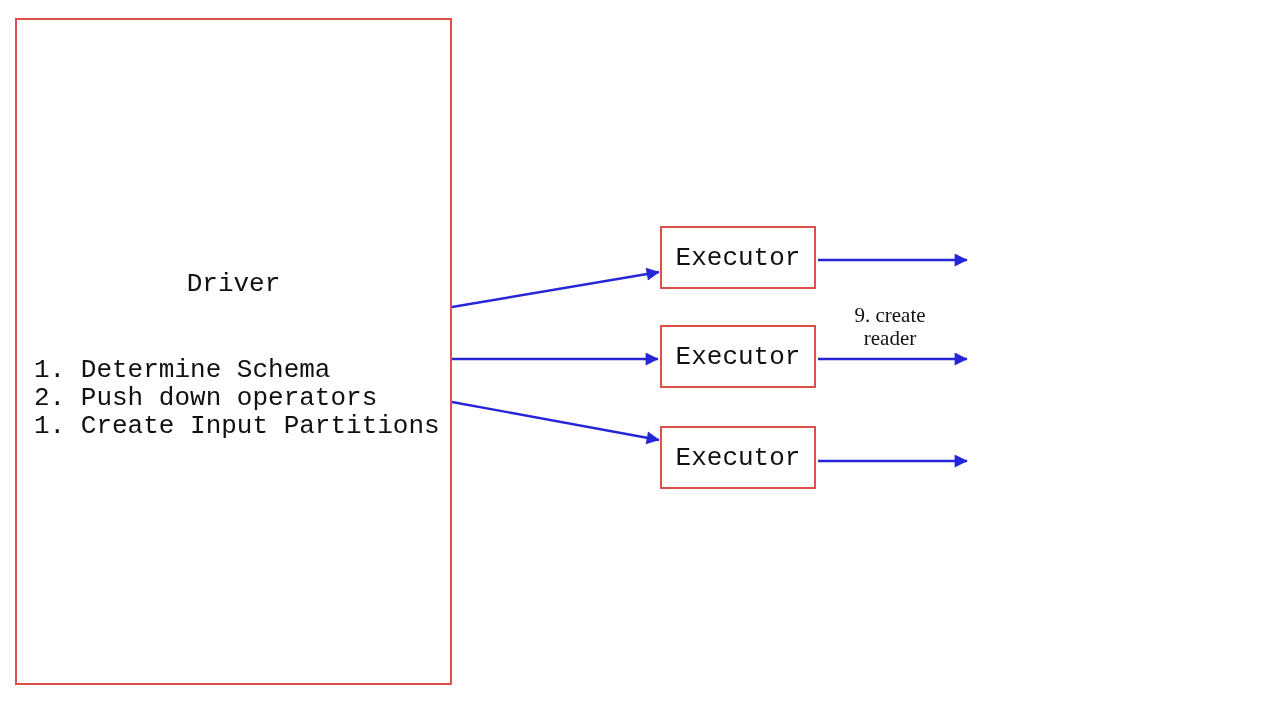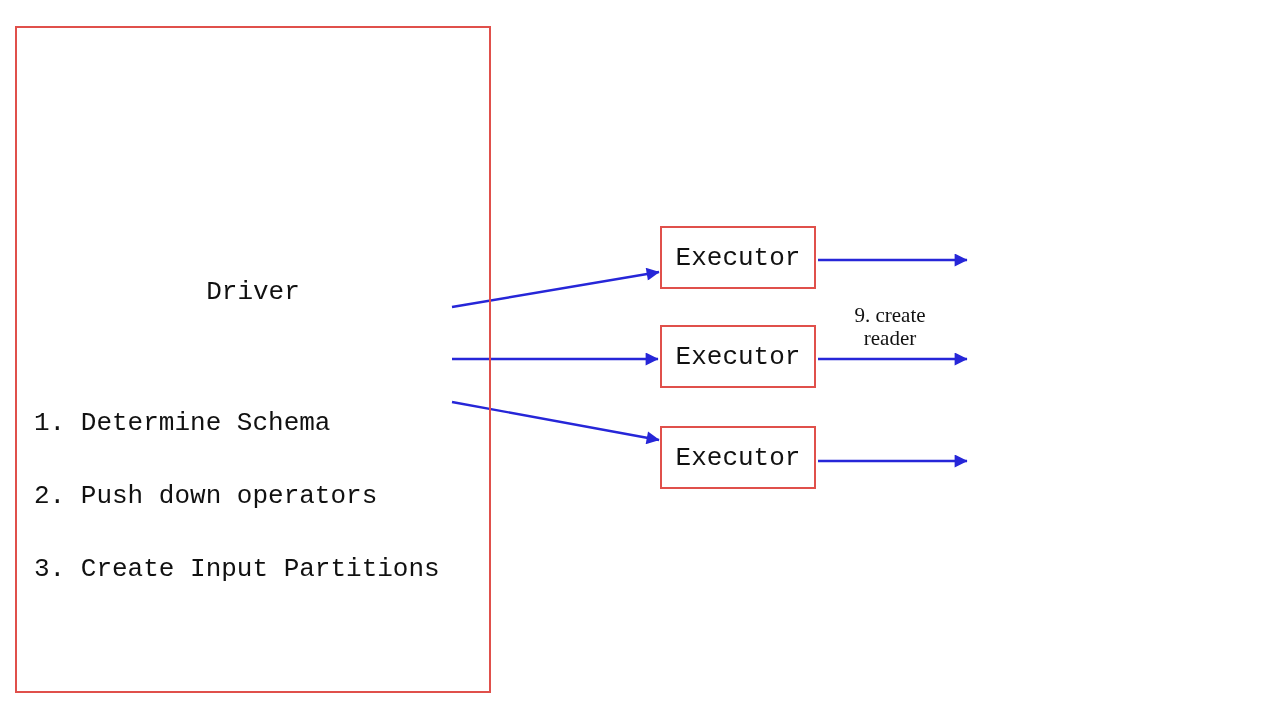--- a/index.html
+++ b/index.html
@@ -28,42 +28,42 @@
   }
   .arrow-line {
     stroke: var(--arrow);
     stroke-width: 2.4;
     fill: none;
   }
   .arrowhead { fill: var(--arrow); }
 
   .driver-box {
     position: absolute;
-    left: 15px; top: 26px;
-    width: 476px; height: 667px;
+    left: 15px; top: 18px;
+    width: 437px; height: 667px;
     border: 2px solid var(--box-border);
     background: transparent;
   }
   .driver-title {
     position: absolute;
     left: 0; top: 250px;
     width: 100%;
     text-align: center;
     font-size: 26px;
     line-height: 28px;
     white-space: pre;
   }
   .driver-steps {
     position: absolute;
     left: 17px; top: 336px;
     font-size: 26px;
     line-height: 28px;
     list-style: none;
   }
-  .driver-step { white-space: pre; margin-top: 45px; }
+  .driver-step { white-space: pre; }
 
   .executor-box {
     position: absolute;
     left: 660px;
     width: 156px; height: 63px;
     border: 2px solid var(--box-border);
     background: var(--bg);
     display: flex;
     align-items: center;
     justify-content: center;
@@ -118,21 +118,21 @@
     <line class="arrow-line" x1="818" y1="260" x2="967" y2="260" marker-end="url(#ah)"></line>
     <line class="arrow-line" x1="818" y1="359" x2="967" y2="359" marker-end="url(#ah)"></line>
     <line class="arrow-line" x1="818" y1="461" x2="967" y2="461" marker-end="url(#ah)"></line>
   </svg>
 
   <div class="driver-box">
     <div class="driver-title">Driver</div>
     <div class="driver-steps">
       <div class="driver-step">1. Determine Schema</div>
       <div class="driver-step">2. Push down operators</div>
-      <div class="driver-step">3. Create Input Partitions</div>
+      <div class="driver-step">1. Create Input Partitions</div>
     </div>
   </div>
 
   <div class="executor-box executor-1">Executor</div>
   <div class="executor-box executor-2">Executor</div>
   <div class="executor-box executor-3">Executor</div>
 
 
   <div class="arrow-label label-create-reader">9. create
 reader</div>

